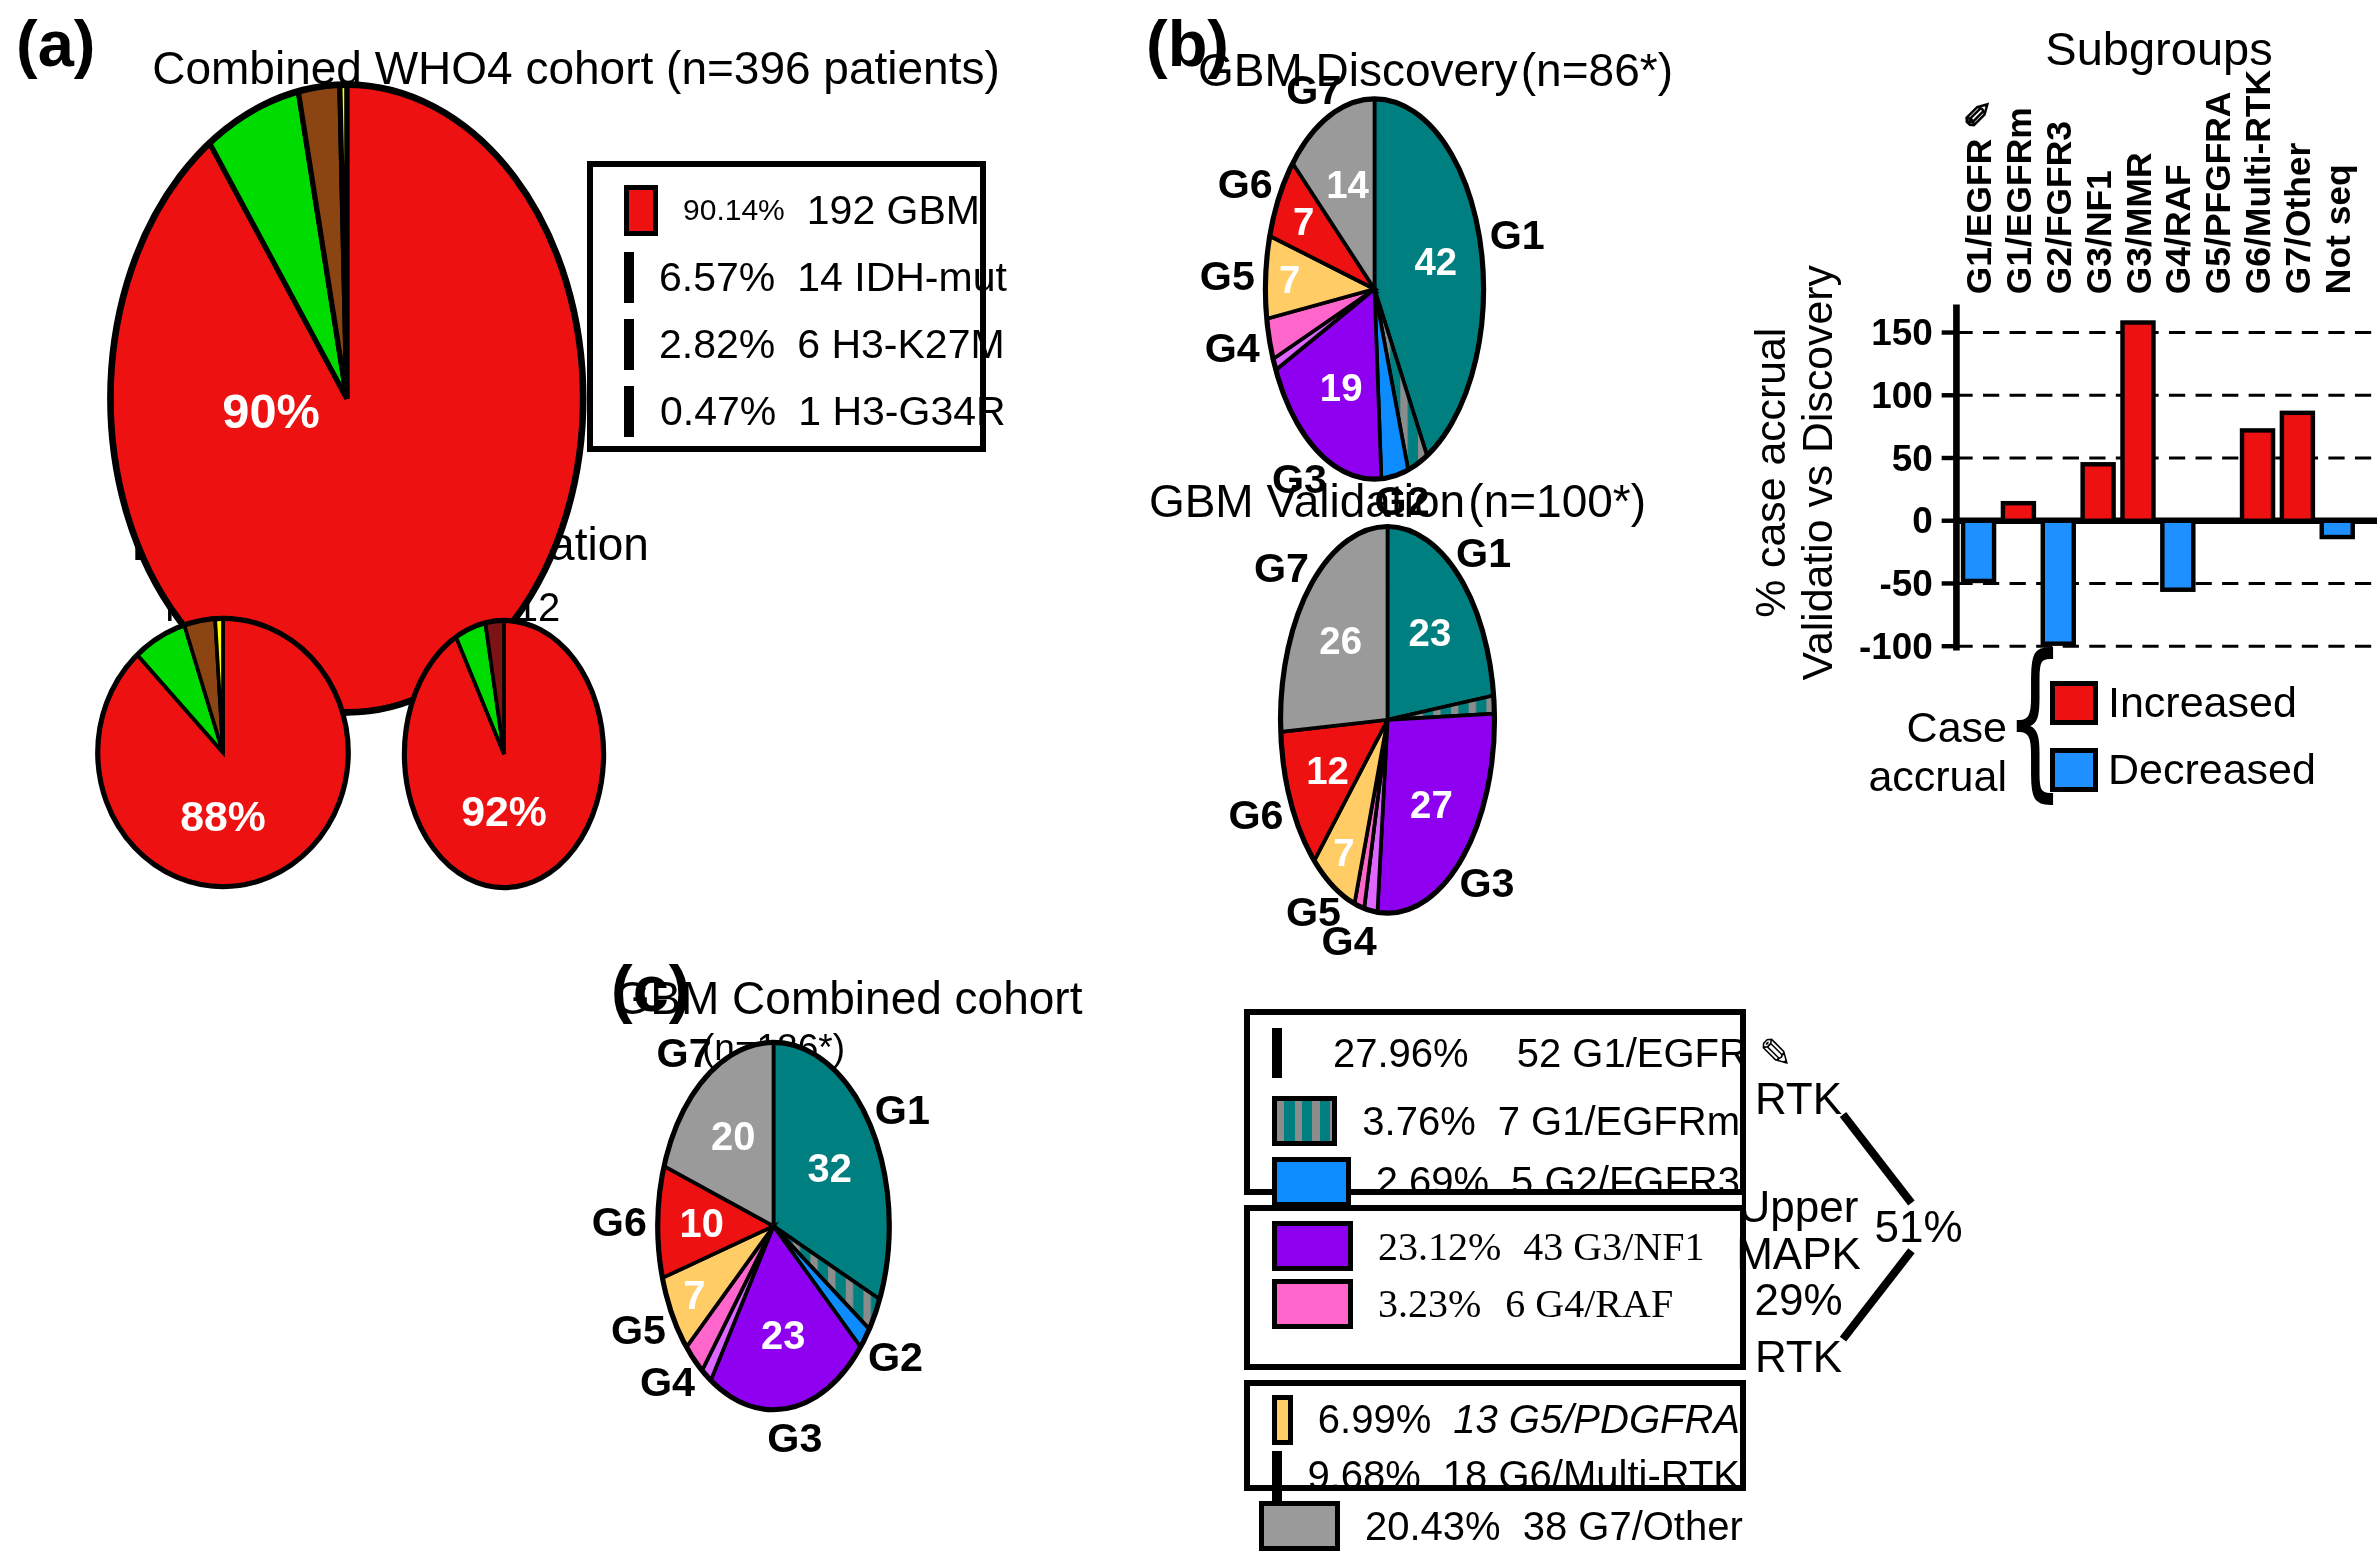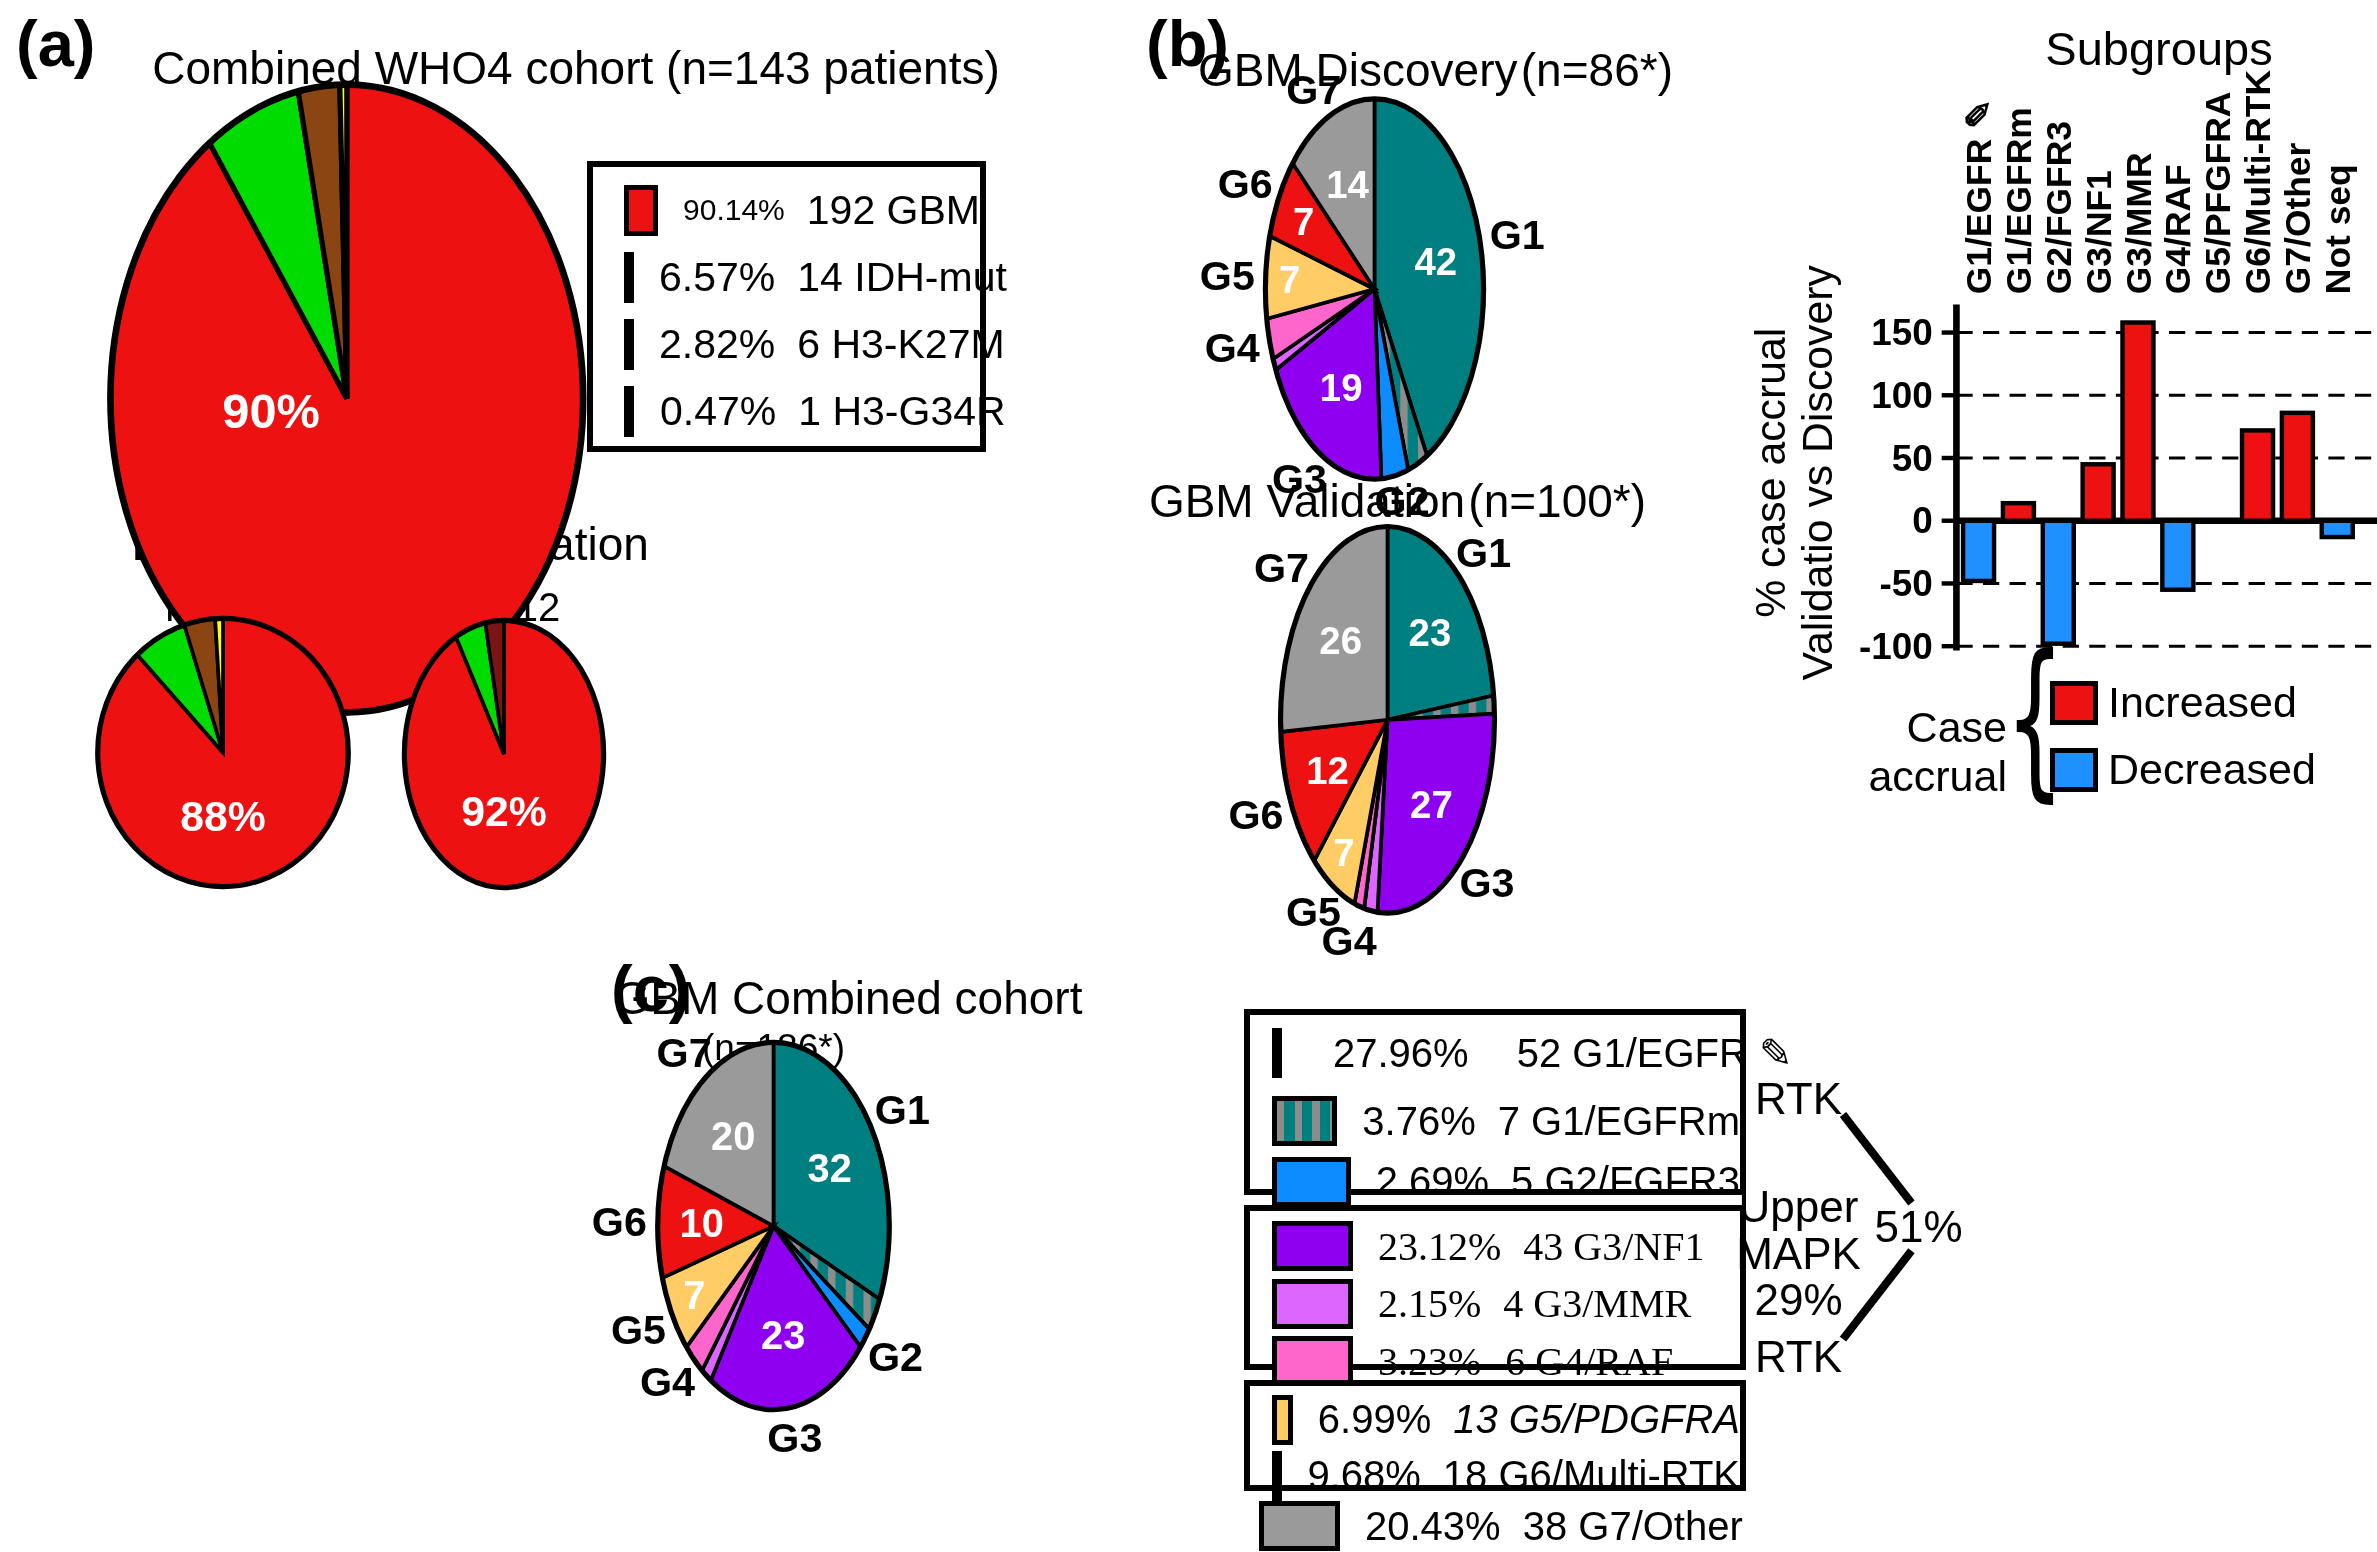--- a/index.html
+++ b/index.html
@@ -21,21 +21,21 @@
 </style>
 </head>
 <body>
 
 <div id="canvas">
 
   <div class="abs panel-letter" style="left:16px;top:5.9px;">(a)</div>
   <div class="abs panel-letter" style="left:1146px;top:5.9px;">(b)</div>
   <div class="abs panel-letter" style="left:611px;top:951px;">(c)</div>
 
-  <div class="abs ctr pie-title" style="left:133px;top:41px;width:886px;">Combined WHO4 cohort (n=143 patients)</div>
+  <div class="abs ctr pie-title" style="left:133px;top:41px;width:886px;">Combined WHO4 cohort (n=396 patients)</div>
   <div class="abs ctr sub-head" style="left:85px;top:517px;width:295px;">Discovery</div>
   <div class="abs ctr sub-n" style="left:74px;top:585px;width:295px;">n=101</div>
   <div class="abs ctr sub-head" style="left:402px;top:517px;width:295px;">Validation</div>
   <div class="abs ctr sub-n" style="left:358px;top:585px;width:295px;">n=112</div>
 
   <svg id="svg-a-main" style="left:103px;top:75px;" width="495" height="650" viewBox="0 0 670 880">
       <defs>
         <pattern id="hatch-svg-a-main" patternUnits="userSpaceOnUse" width="24" height="24">
           <rect width="24" height="24" fill="#007F80"></rect>
           <rect x="0" width="10" height="24" fill="#8C8C8C"></rect>
@@ -269,25 +269,20 @@
         <span class="legend-text" style="margin-left: 22px; font-size: 40px;">5 G2/FGFR3</span>
       </div>
     </div>
   <div id="c-box2" class="abs legend-box" style="left:1244px;top:1205px;width:502px;height:165px;padding:10.3px 0 0 22px;font-family:Liberation Serif, serif;">
       <div class="legend-row" style="margin-bottom: 7.4px;">
         <span class="swatch" style="width: 71px; height: 40px; background: rgb(144, 0, 240);"></span>
         <span class="legend-text legend-pct" style="margin-left: 25px; font-size: 40px;">23.12%</span>
         <span class="legend-text" style="margin-left: 22px; font-size: 40px;">43 G3/NF1</span>
       </div>
       <div class="legend-row" style="margin-bottom: 7.4px;">
-        <span class="swatch" style="width: 71px; height: 40px; background: rgb(220, 102, 255);"></span>
-        <span class="legend-text legend-pct" style="margin-left: 25px; font-size: 40px;">2.15%</span>
-        <span class="legend-text" style="margin-left: 22px; font-size: 40px;">4 G3/MMR</span>
-      </div>
-      <div class="legend-row" style="margin-bottom: 7.4px;">
         <span class="swatch" style="width: 71px; height: 40px; background: rgb(255, 102, 204);"></span>
         <span class="legend-text legend-pct" style="margin-left: 25px; font-size: 40px;">3.23%</span>
         <span class="legend-text" style="margin-left: 24px; font-size: 40px;">6 G4/RAF</span>
       </div>
     </div>
   <div id="c-box3" class="abs legend-box" style="left:1244px;top:1380px;width:502px;height:111px;padding:8.9px 0 0 22px;">
       <div class="legend-row" style="margin-bottom: 5.9px;">
         <span class="swatch" style="width: 71px; height: 40px; background: rgb(255, 204, 102);"></span>
         <span class="legend-text legend-pct" style="margin-left: 25px; font-size: 40px;">6.99%</span>
         <span class="legend-text" style="margin-left: 22px; font-size: 40px; font-style: italic;">13 G5/PDGFRA</span>

